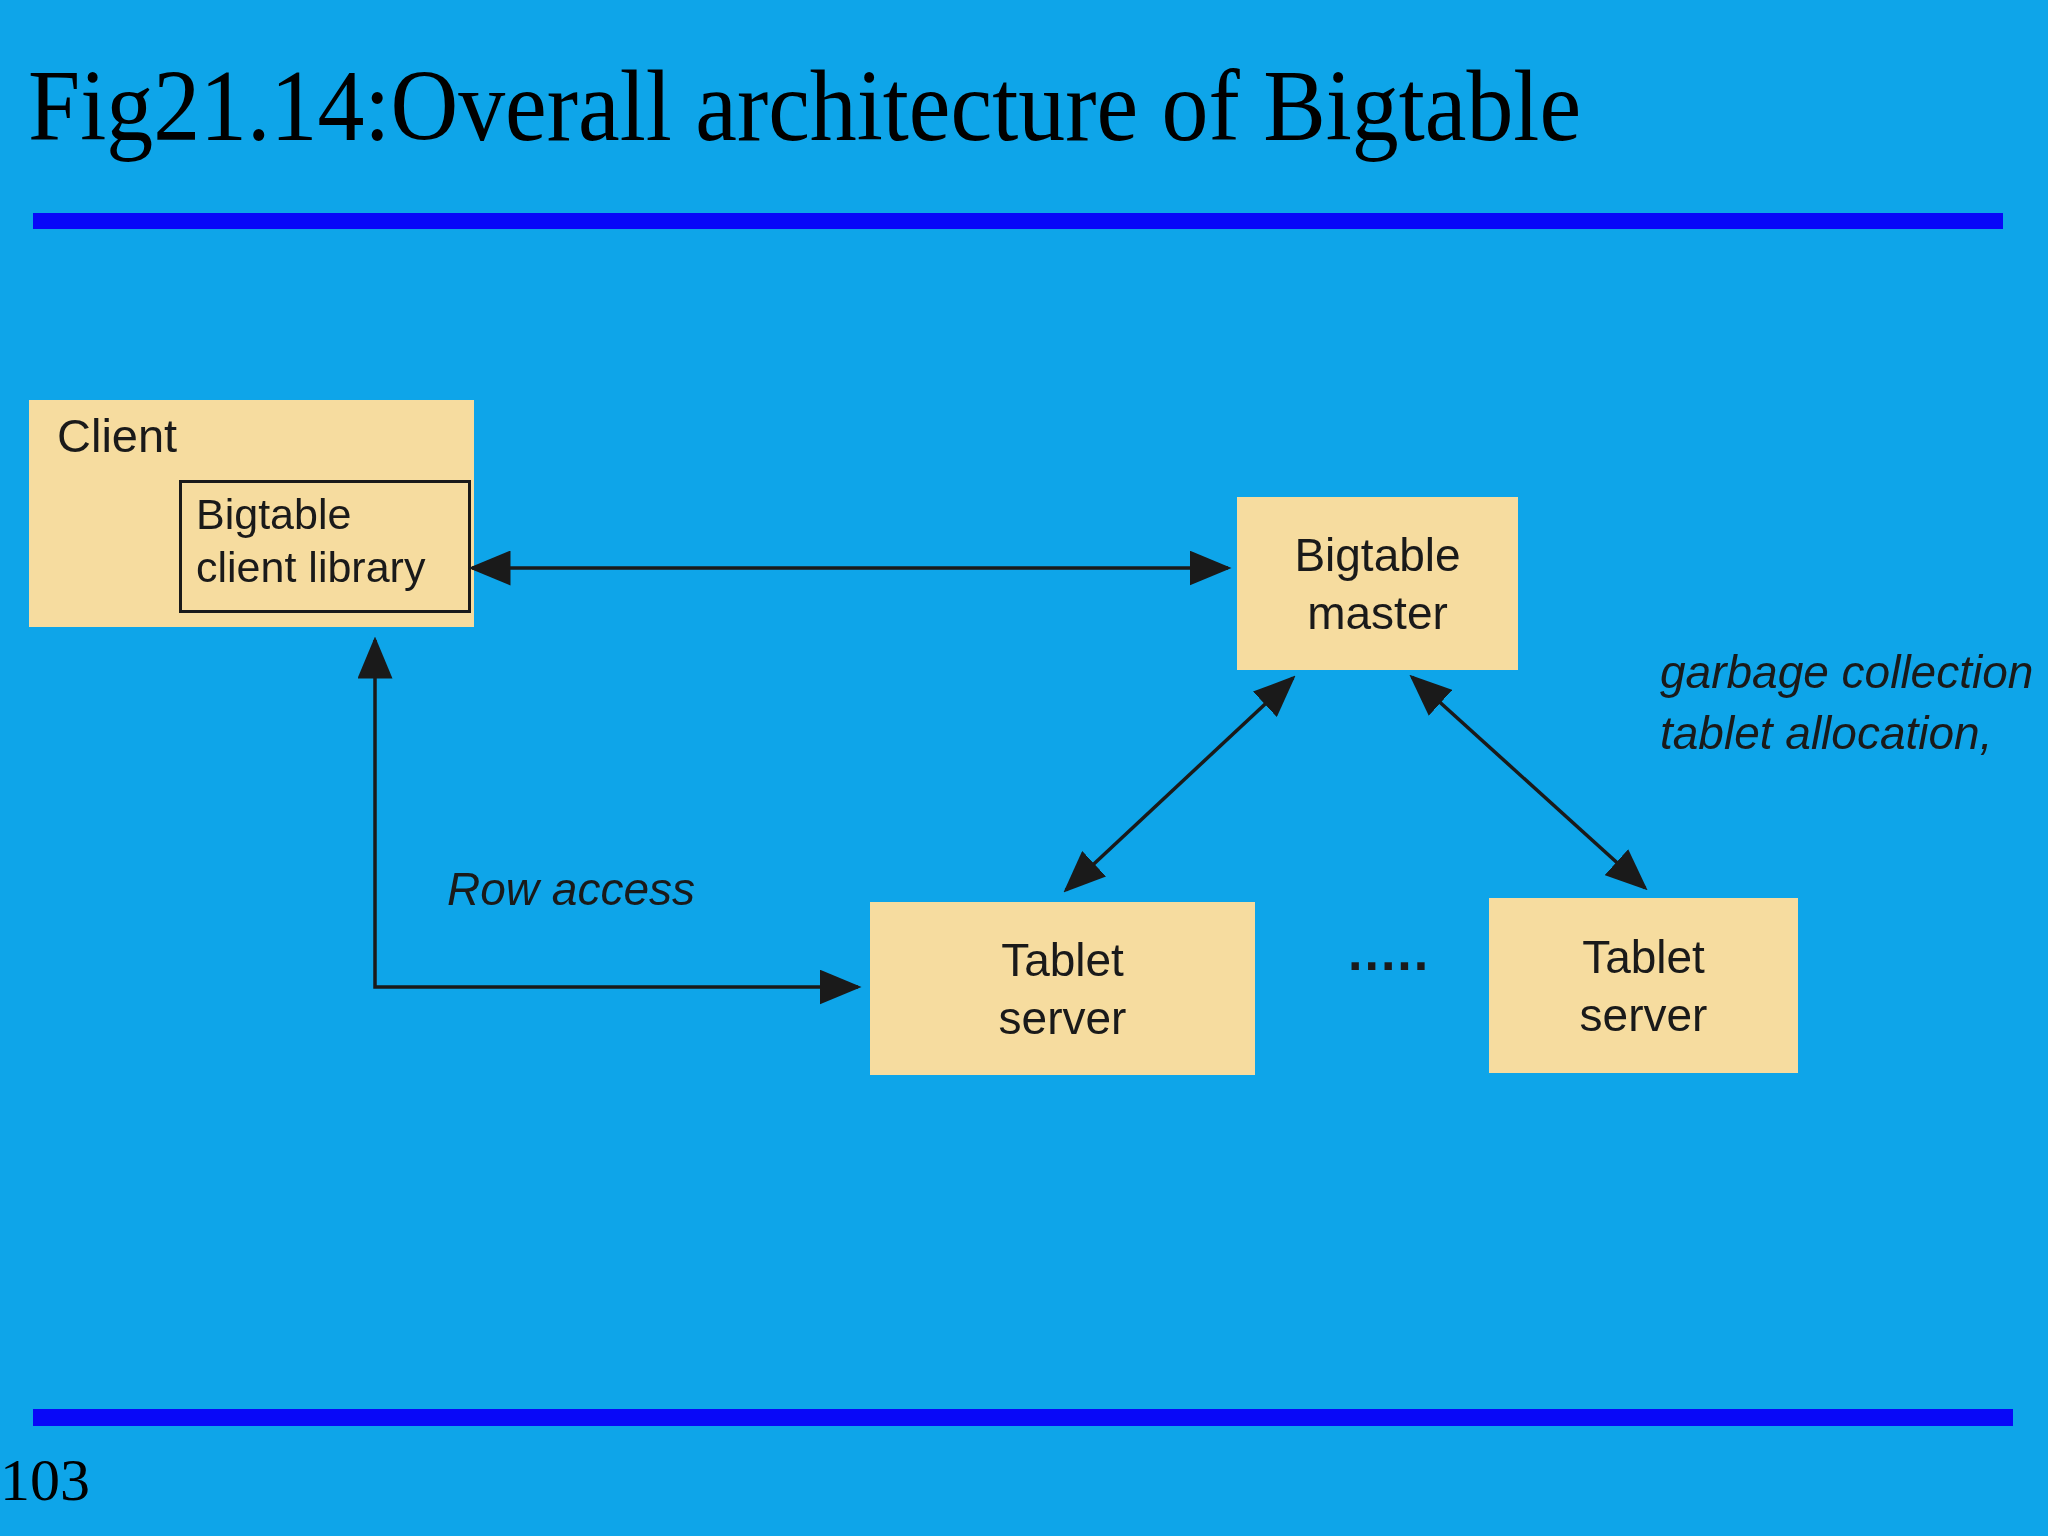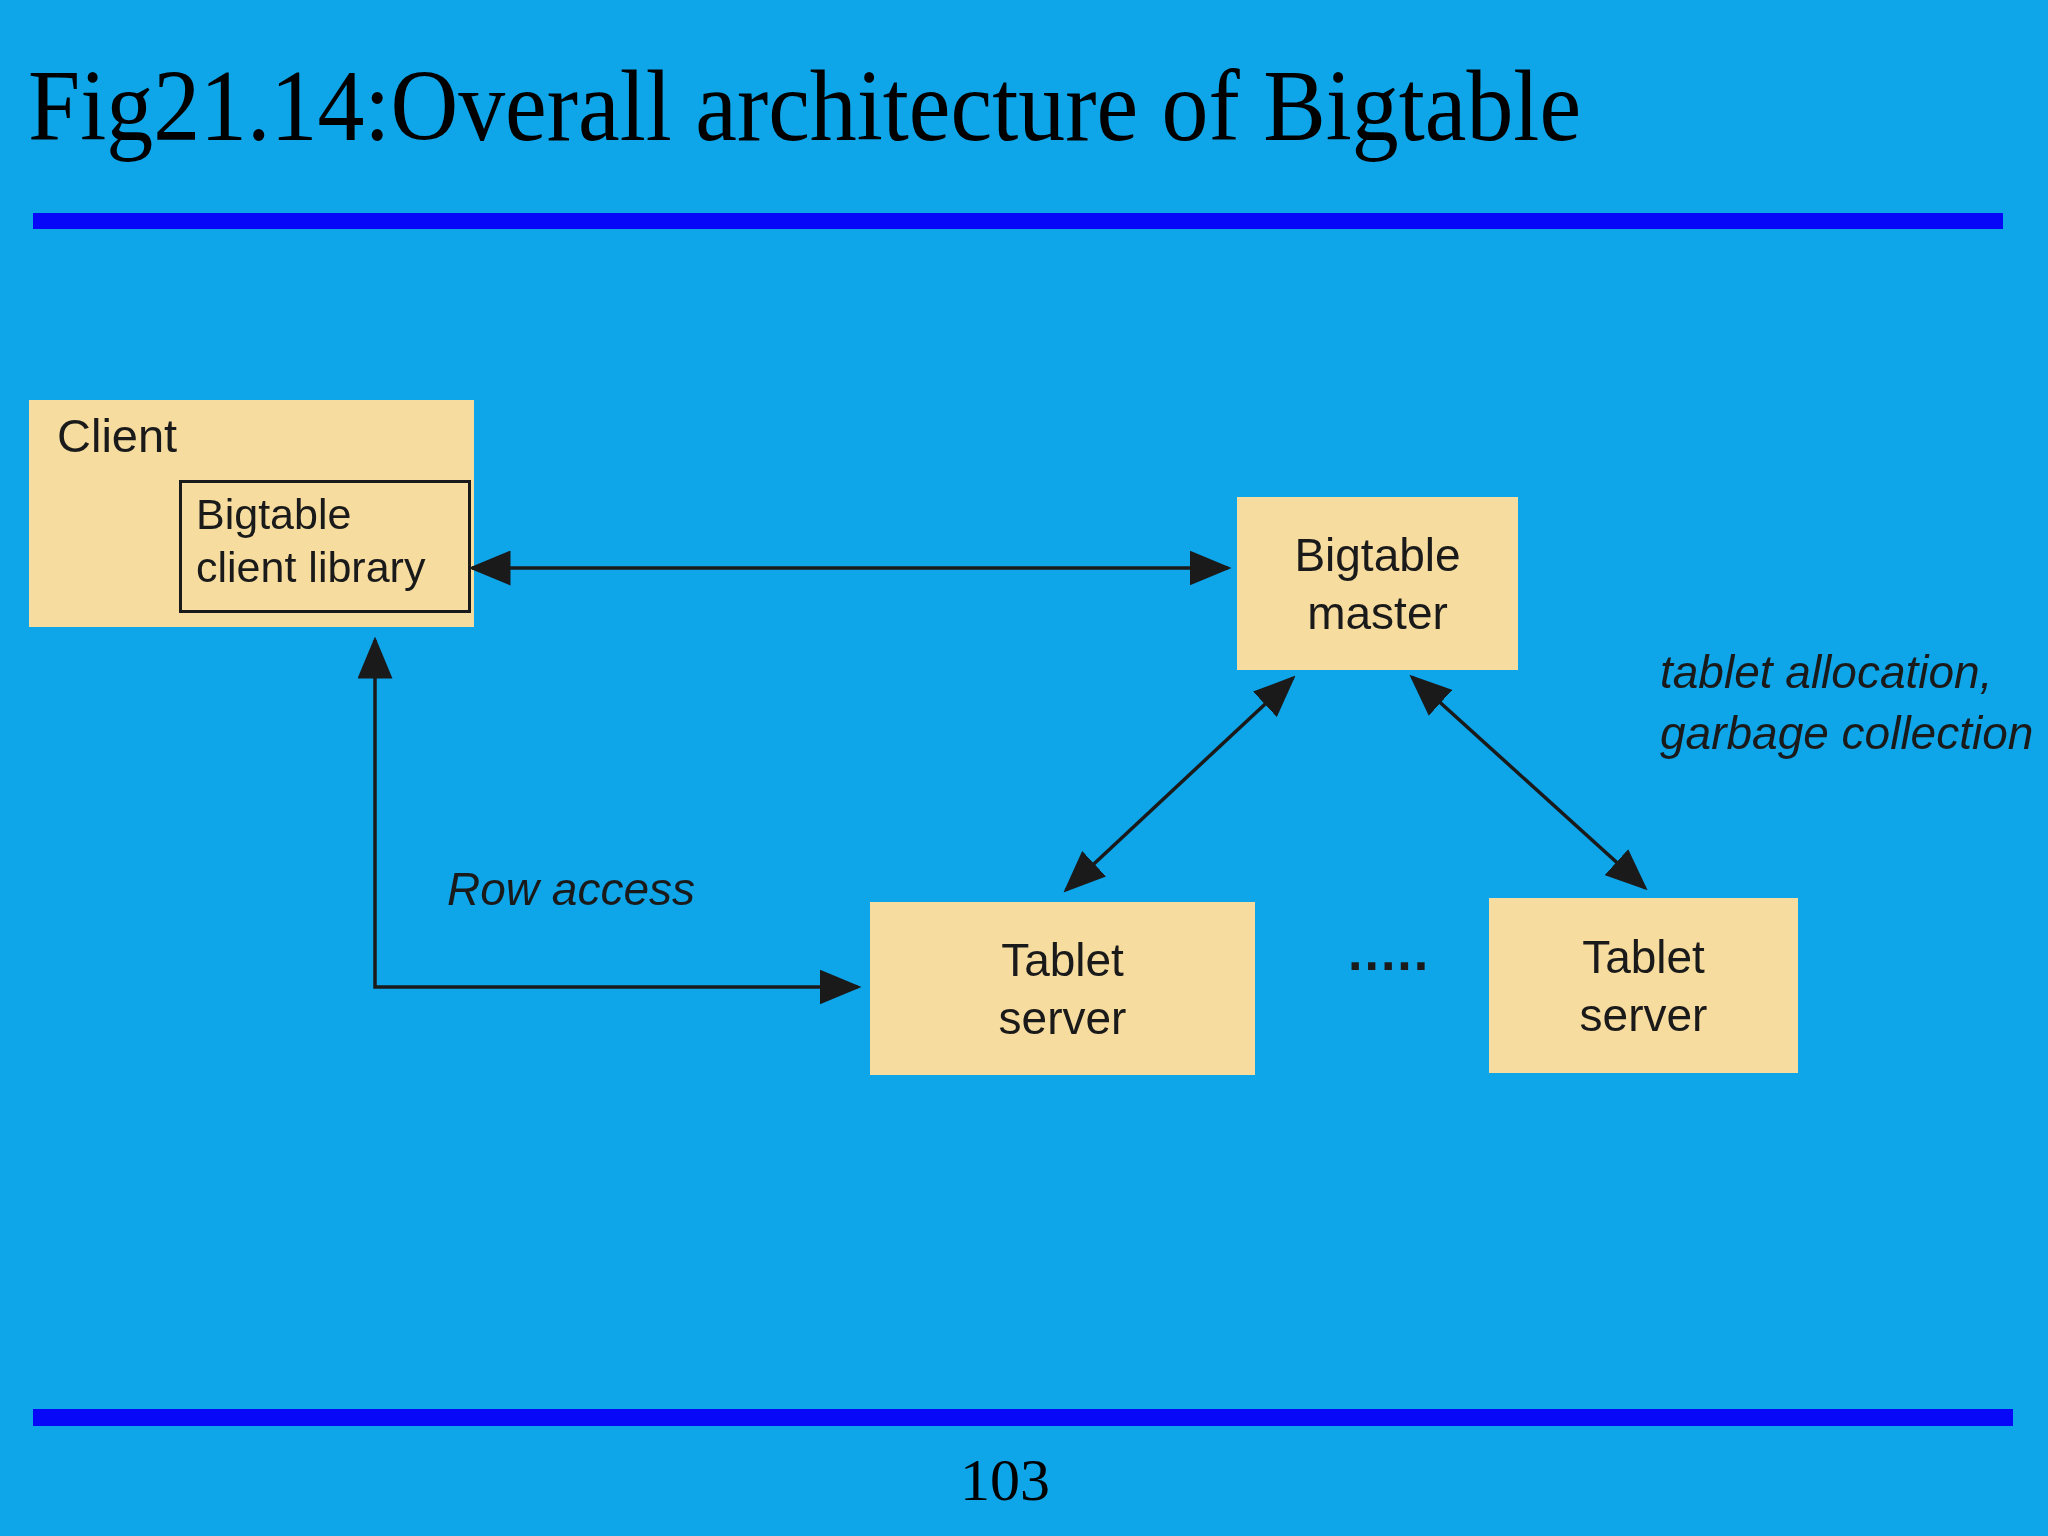--- a/index.html
+++ b/index.html
@@ -41,21 +41,21 @@
   .note{
     position:absolute;left:1660px;top:642px;
     font-style:italic;font-size:46px;line-height:61px;white-space:nowrap;
   }
   .row-access{
     position:absolute;left:415px;top:864px;
     font-style:italic;font-size:46px;line-height:1.1;white-space:nowrap;margin-left:32px;
   }
   .page-number{
     position:absolute;left:0;top:1446px;width:2010px;
-    text-align:center;
+    text-align:left;
     font-family:"Liberation Serif", serif;
     font-size:60px;color:#000;
   }
   svg.arrows{position:absolute;left:0;top:0;width:2048px;height:1536px;pointer-events:none;}
   svg.arrows line, svg.arrows polyline{stroke:#1a1a1a;stroke-width:3.5;fill:none;}
 </style>
 </head>
 <body>
 
 <div class="slide">
@@ -85,22 +85,22 @@
   <div class="box center-box tablet-right">
     <div>Tablet</div>
     <div>server</div>
   </div>
 
   <div class="ellipsis">.....</div>
 
   <div class="row-access">Row access</div>
 
   <div class="note">
+    <div>garbage collection</div>
     <div>tablet allocation,</div>
-    <div>garbage collection</div>
   </div>
 
   <svg class="arrows" viewBox="0 0 2048 1536">
     <defs>
       <marker id="ah" viewBox="0 0 12 10" refX="11" refY="5" markerWidth="12" markerHeight="10" orient="auto" markerUnits="strokeWidth">
         <path d="M0,0 L12,5 L0,10 Z" fill="#1a1a1a"></path>
       </marker>
       <marker id="ahs" viewBox="0 0 12 10" refX="11" refY="5" markerWidth="12" markerHeight="10" orient="auto-start-reverse" markerUnits="strokeWidth">
         <path d="M0,0 L12,5 L0,10 Z" fill="#1a1a1a"></path>
       </marker>

